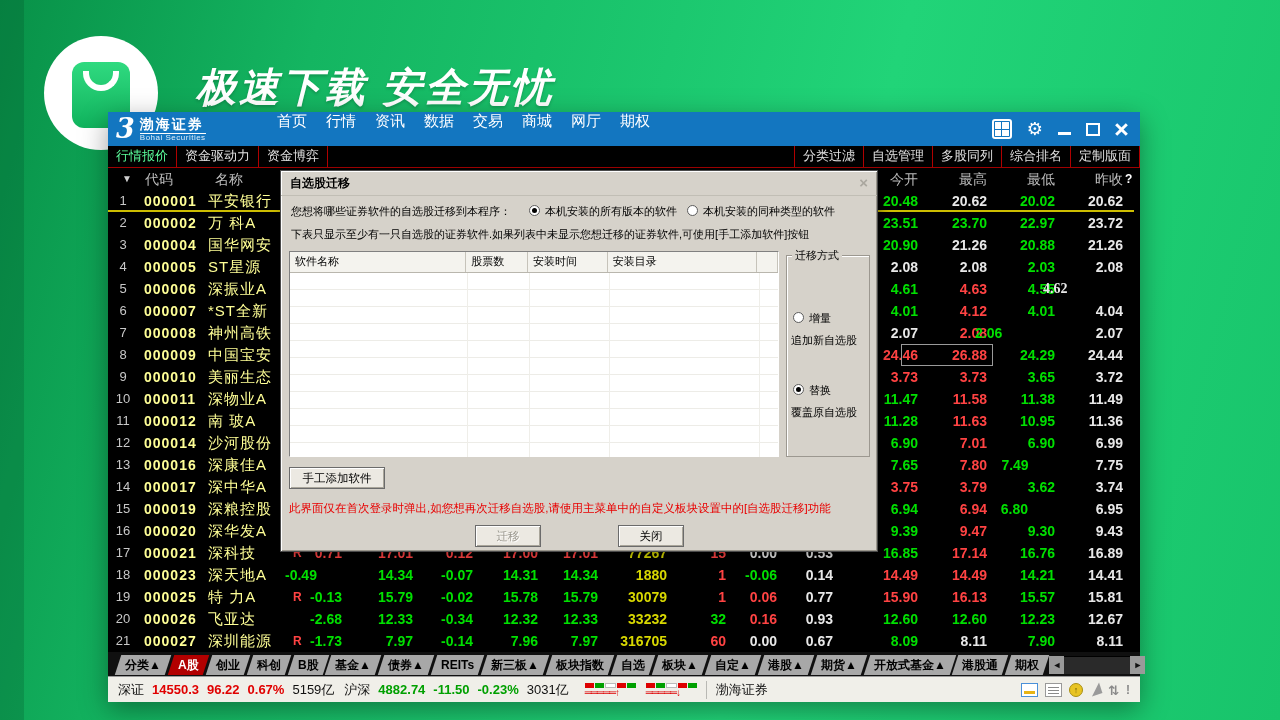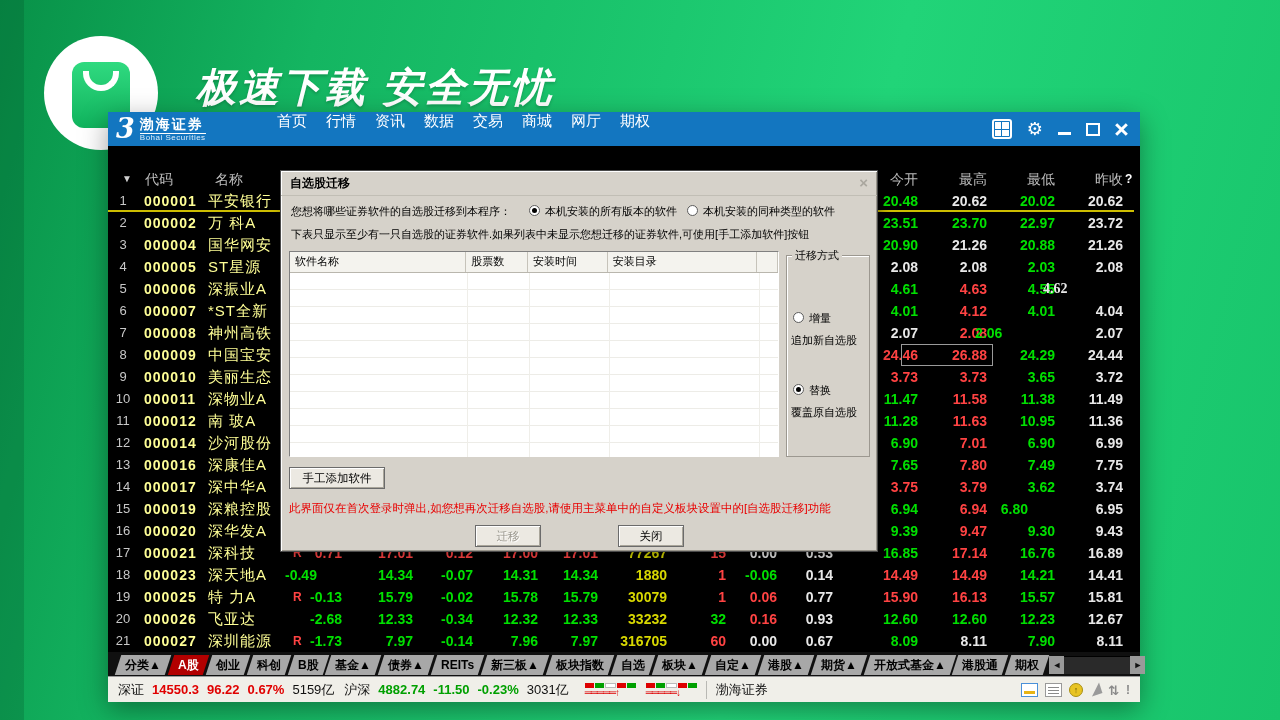--- a/index.html
+++ b/index.html
@@ -173,20 +173,34 @@
             <i></i>
             <i></i>
           </span>
         <span class="ic-gear">⚙</span>
         <span class="ic-min"></span>
         <span class="ic-max"></span>
         <span class="ic-x"></span>
       </div>
     </div>
 
+    <div class="toolbar">
+      <div class="tb-left">
+          <div class="tb-item hot">行情报价</div>
+          <div class="tb-item">资金驱动力</div>
+          <div class="tb-item">资金博弈</div>
+        </div>
+      <div class="tb-right">
+          <div class="tb-item">分类过滤</div>
+          <div class="tb-item">自选管理</div>
+          <div class="tb-item">多股同列</div>
+          <div class="tb-item">综合排名</div>
+          <div class="tb-item">定制版面</div>
+        </div>
+    </div>
 
     <div class="grid-area">
       <div class="thead">
         <span class="sort-tri">▼</span>
         <span class="h-code">代码</span>
         <span class="h-name">名称</span>
         <span class="help-q">?</span>
       <span class="h-r" style="left: 730px; width: 80px;">今开</span>
           <span class="h-r" style="left: 799px; width: 80px;">最高</span>
           <span class="h-r" style="left: 867px; width: 80px;">最低</span>
@@ -301,21 +315,21 @@
             <span class="cell r" style="left: 799px; width: 80px; text-align: right;">7.01</span>
             <span class="cell g" style="left: 867px; width: 80px; text-align: right;">6.90</span>
             <span class="cell w" style="left: 935px; width: 80px; text-align: right;">6.99</span>
           </div>
           <div class="row" style="top: 286px;">
             <span class="cell c-num">13</span>
             <span class="cell c-code">000016</span>
             <span class="cell c-name">深康佳A</span>
             <span class="cell g" style="left: 730px; width: 80px; text-align: right;">7.65</span>
             <span class="cell r" style="left: 799px; width: 80px; text-align: right;">7.80</span>
-            <span class="cell g" style="left: 867px; width: 80px; text-align: right;">7.49</span>
+            <span class="cell g" style="left: 867px; width: 80px; text-align: center;">7.49</span>
             <span class="cell w" style="left: 935px; width: 80px; text-align: right;">7.75</span>
           </div>
           <div class="row" style="top: 308px;">
             <span class="cell c-num">14</span>
             <span class="cell c-code">000017</span>
             <span class="cell c-name">深中华A</span>
             <span class="cell r" style="left: 730px; width: 80px; text-align: right;">3.75</span>
             <span class="cell r" style="left: 799px; width: 80px; text-align: right;">3.79</span>
             <span class="cell g" style="left: 867px; width: 80px; text-align: right;">3.62</span>
             <span class="cell w" style="left: 935px; width: 80px; text-align: right;">3.74</span>

